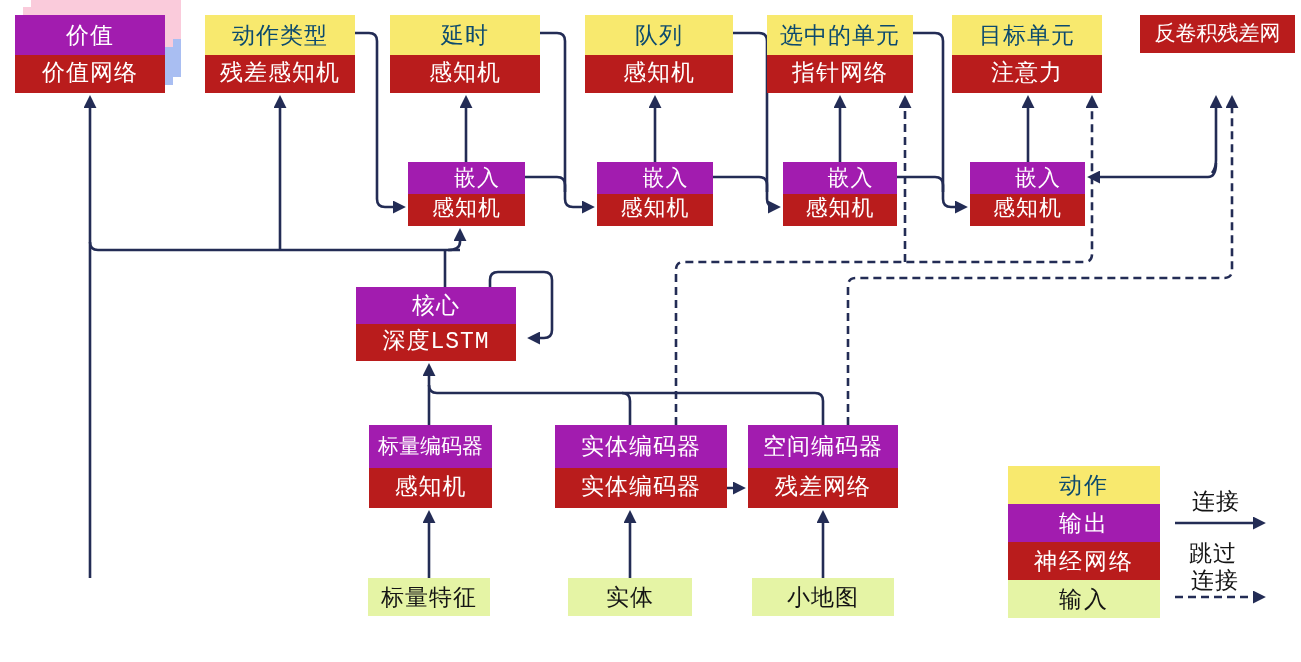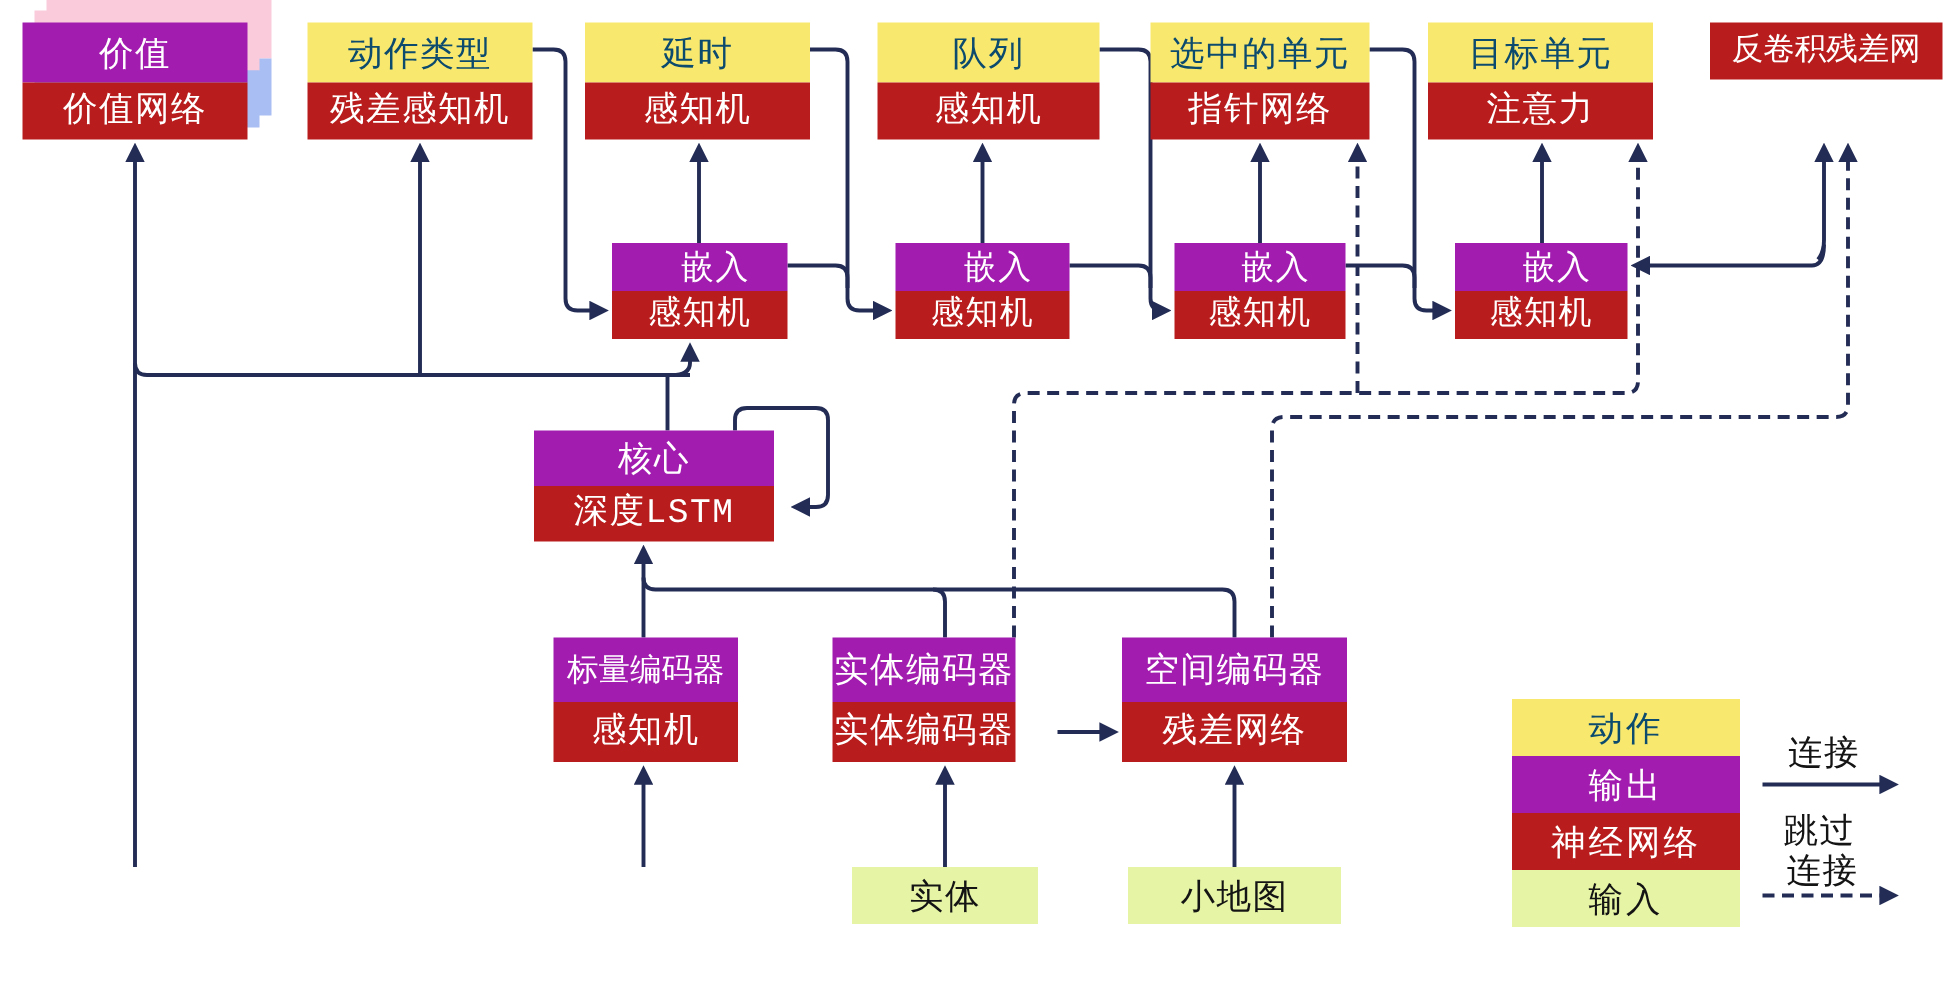--- a/index.html
+++ b/index.html
@@ -132,29 +132,30 @@
 
   <div class="node" style="left:356px;top:287px;width:160px;">
     <div class="half red co-top">核心</div>
     <div class="half blue co-bot">深度LSTM</div>
   </div>
 
   <div class="node" style="left:369px;top:425px;width:123px;">
     <div class="half red en-top small-txt">标量编码器</div>
     <div class="half blue en-bot">感知机</div>
   </div>
-  <div class="node" style="left:555px;top:425px;width:122px;">
+  <div class="node" style="left:555px;top:425px;width:172px;">
     <div class="half red en-top">实体编码器</div>
     <div class="half blue en-bot">实体编码器</div>
   </div>
   <div class="node" style="left:748px;top:425px;width:150px;">
     <div class="half red en-top">空间编码器</div>
     <div class="half blue en-bot">残差网络</div>
   </div>
 
+  <div class="input-box green" style="left:368px;top:578px;width:122px;">标量特征</div>
   <div class="input-box green" style="left:568px;top:578px;width:124px;">实体</div>
   <div class="input-box green" style="left:752px;top:578px;width:142px;">小地图</div>
 
   <div class="legend-box" style="left:1008px;top:466px;width:152px;">
     <div class="legend-row yellow">动作</div>
     <div class="legend-row red">输出</div>
     <div class="legend-row blue">神经网络</div>
     <div class="legend-row green">输入</div>
   </div>
   <div class="legend-lbl" style="left:1192px;top:486px;">连接</div>

